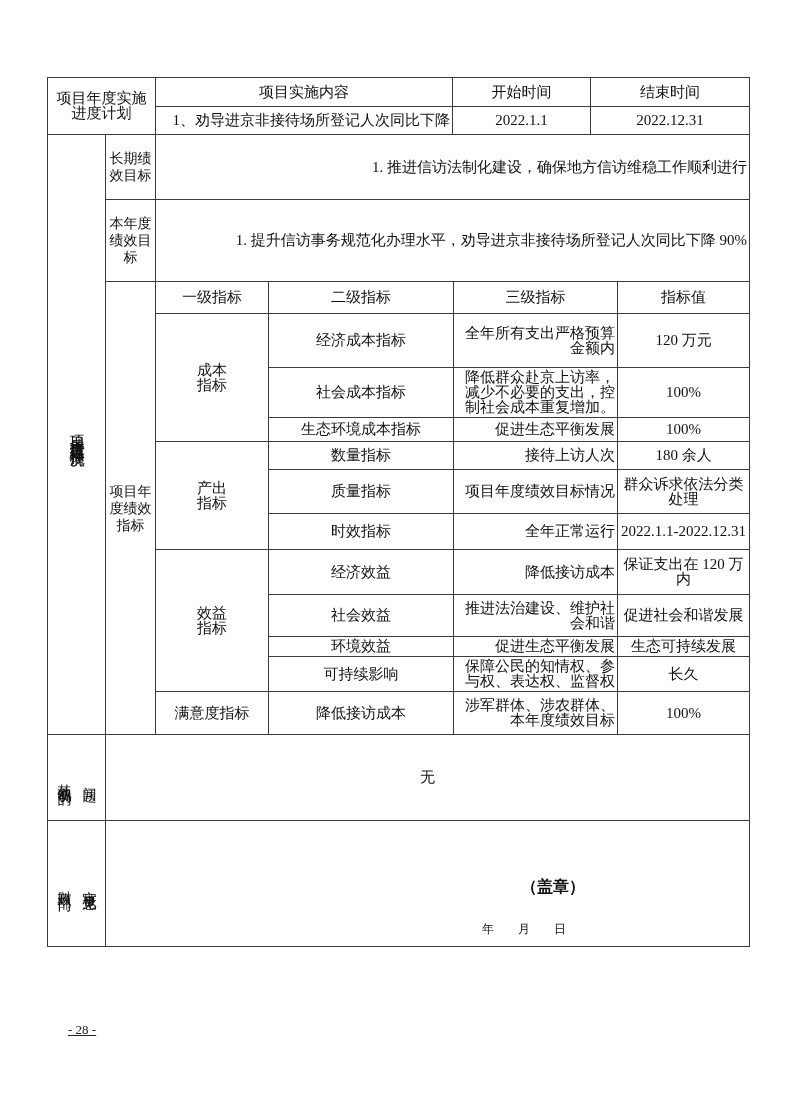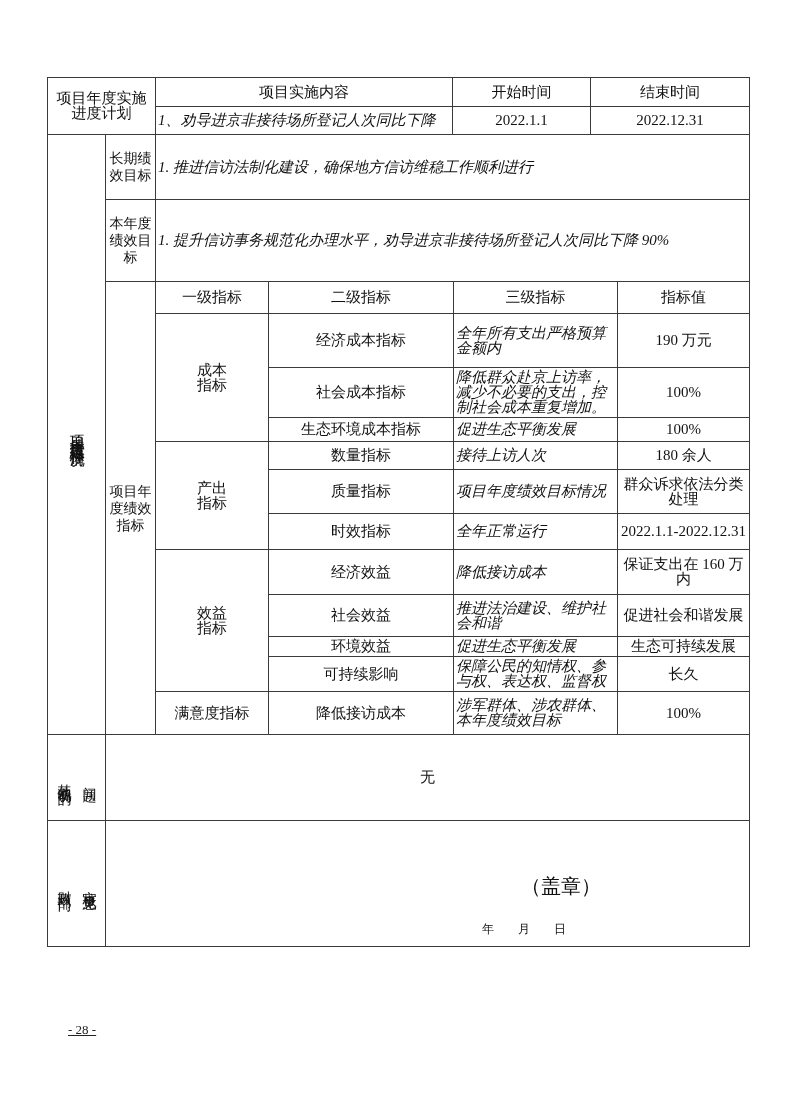--- a/index.html
+++ b/index.html
@@ -21,21 +21,21 @@
     border: 1px solid #3a3a3a;
     font-size: 15px;
     line-height: 15px;
     vertical-align: middle;
     text-align: center;
     padding: 2px 2px;
     overflow: hidden;
     word-break: break-all;
   }
   .bold { font-weight: normal; }
-  .left { text-align: left; padding-left: 2px; font-style: italic; }
+  .left { text-align: right; padding-left: 2px; }
   .pre { white-space: pre-line; text-align: center; }
   .lbl { font-size: 14px; line-height: 17px; padding: 1px 2px; text-align: center; }
   .wrap-head { padding: 0 8px; }
   .vtext {
     display: inline-block;
     writing-mode: vertical-rl;
     text-orientation: upright;
     letter-spacing: 2px;
     font-size: 15px;
     line-height: 1.15;
@@ -43,21 +43,21 @@
   .vpair {
     display: flex;
     flex-direction: row;
     justify-content: center;
     align-items: center;
     gap: 9px;
     height: 100%;
   }
   .vpair .vtext { font-size: 14px; }
   .audit-cell { position: relative; }
-  .audit-seal { position: absolute; left: 415px; top: 58px; font-size: 20px; }
+  .audit-seal { position: absolute; left: 415px; top: 58px; font-size: 16px; font-weight: bold; }
   .audit-date { position: absolute; left: 376px; top: 101px; font-size: 12px; }
   .page-number {
     position: absolute; left: 68px; top: 1022px;
     font-size: 13px; color: #222222; text-decoration: underline;
   }
 </style>
 </head>
 <body>
 
 <div class="doc-wrap">
@@ -108,21 +108,21 @@
       <td>一级指标</td>
       <td>二级指标</td>
       <td>三级指标</td>
       <td>指标值</td>
     </tr>
     <tr style="height:54px">
       <td rowspan="3" class="pre">成本
 指标</td>
       <td>经济成本指标</td>
       <td class="left">全年所有支出严格预算金额内</td>
-      <td>190 万元</td>
+      <td>120 万元</td>
     </tr>
     <tr style="height:46px">
       <td>社会成本指标</td>
       <td class="left">降低群众赴京上访率，减少不必要的支出，控制社会成本重复增加。</td>
       <td>100%</td>
     </tr>
     <tr style="height:24px">
       <td>生态环境成本指标</td>
       <td class="left">促进生态平衡发展</td>
       <td>100%</td>
@@ -142,21 +142,21 @@
     <tr style="height:36px">
       <td>时效指标</td>
       <td class="left">全年正常运行</td>
       <td>2022.1.1-2022.12.31</td>
     </tr>
     <tr style="height:45px">
       <td rowspan="4" class="pre">效益
 指标</td>
       <td>经济效益</td>
       <td class="left">降低接访成本</td>
-      <td>保证支出在 160 万内</td>
+      <td>保证支出在 120 万内</td>
     </tr>
     <tr style="height:42px">
       <td>社会效益</td>
       <td class="left">推进法治建设、维护社会和谐</td>
       <td>促进社会和谐发展</td>
     </tr>
     <tr style="height:16px">
       <td>环境效益</td>
       <td class="left">促进生态平衡发展</td>
       <td>生态可持续发展</td>

